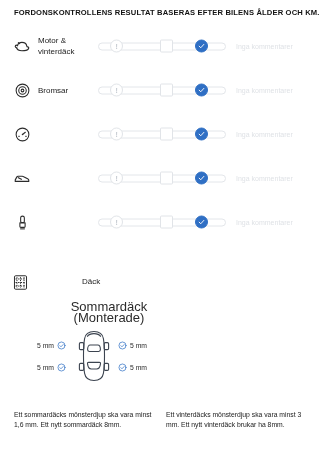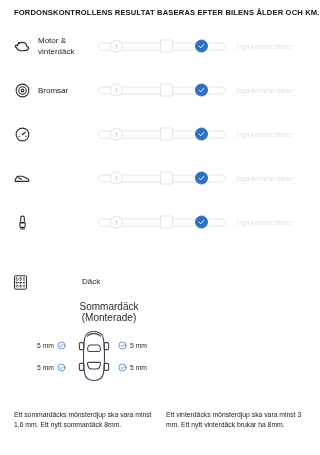--- a/index.html
+++ b/index.html
@@ -157,21 +157,21 @@
     font-size: 8px;
     color: #1c1c1c;
     margin-left: 44px;
   }
   .tyres-sub {
     position: absolute;
     left: 64px;
     top: 30px;
     width: 90px;
     text-align: center;
-    font-size: 10px;
+    font-size: 13px;
     line-height: 10.5px;
     color: #2b2b2b;
   }
 
   .tyre-diagram {
     position: absolute;
     left: 22px;
     top: 58px;
     width: 140px;
     height: 54px;

